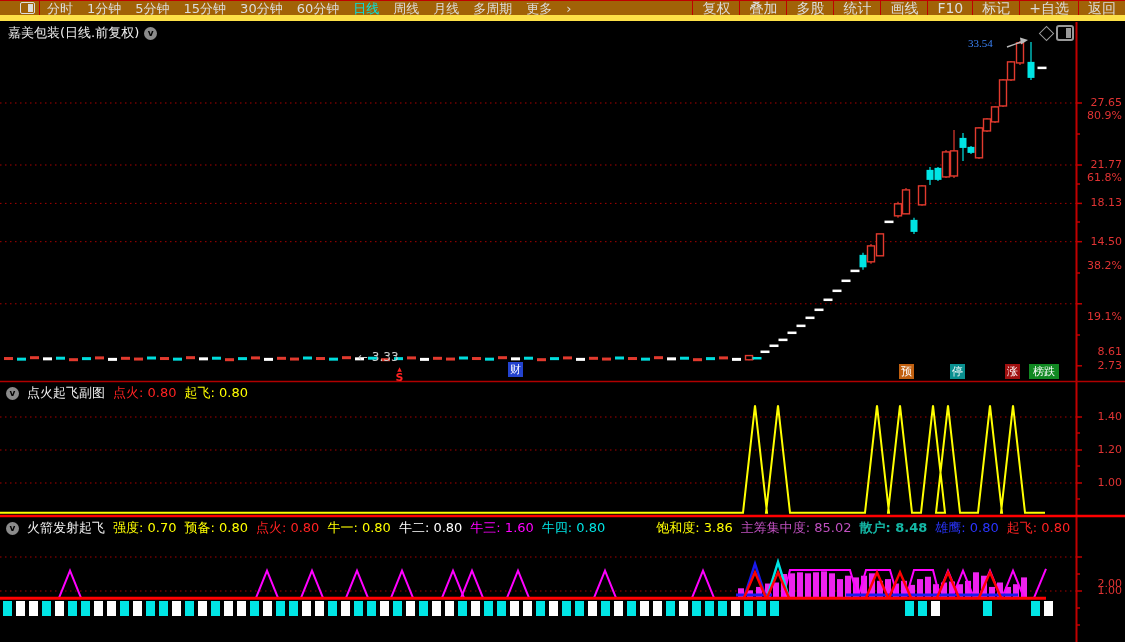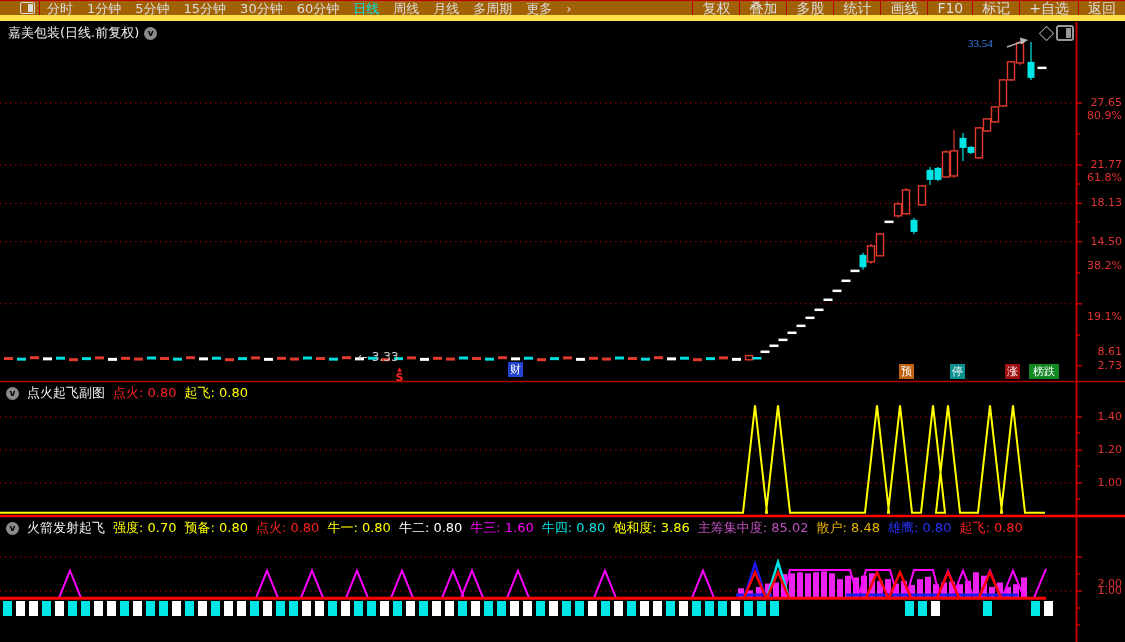--- a/index.html
+++ b/index.html
@@ -381,23 +381,23 @@
   <div class="phead" id="p2head" style="top:519px;">
     <span class="circ">v</span>
     <span class="pname">火箭发射起飞</span>
   <span class="ival" style="color: rgb(255, 255, 0); text-align: center;">强度: 0.70</span>
       <span class="ival" style="color: rgb(255, 255, 0);">预备: 0.80</span>
       <span class="ival" style="color: rgb(255, 34, 34);">点火: 0.80</span>
       <span class="ival" style="color: rgb(255, 255, 0);">牛一: 0.80</span>
       <span class="ival" style="color: rgb(255, 255, 255);">牛二: 0.80</span>
       <span class="ival" style="color: rgb(255, 0, 255);">牛三: 1.60</span>
       <span class="ival" style="color: rgb(0, 229, 229);">牛四: 0.80</span>
-      <span class="ival" style="color: rgb(255, 255, 0);">饱和度: 3.86</span>
+      <span class="ival" style="color: rgb(255, 255, 0); margin-left: 43px;">饱和度: 3.86</span>
       <span class="ival" style="color: rgb(192, 80, 192);">主筹集中度: 85.02</span>
-      <span class="ival" style="color: #eab308;">散户: 8.48</span>
+      <span class="ival" style="color: #14b8a6; font-weight: bold;">散户: 8.48</span>
       <span class="ival" style="color: rgb(42, 53, 255);">雄鹰: 0.80</span>
       <span class="ival" style="color: rgb(255, 34, 34);">起飞: 0.80</span>
     </div>
 
   <div id="labels"></div>
 <div class="alabel" style="top: 96px;">27.65</div>
     <div class="alabel" style="top: 109px;">80.9%</div>
     <div class="alabel" style="top: 158.01px;">21.77</div>
     <div class="alabel" style="top: 171.01px;">61.8%</div>
     <div class="alabel" style="top: 196.398px;">18.13</div>

